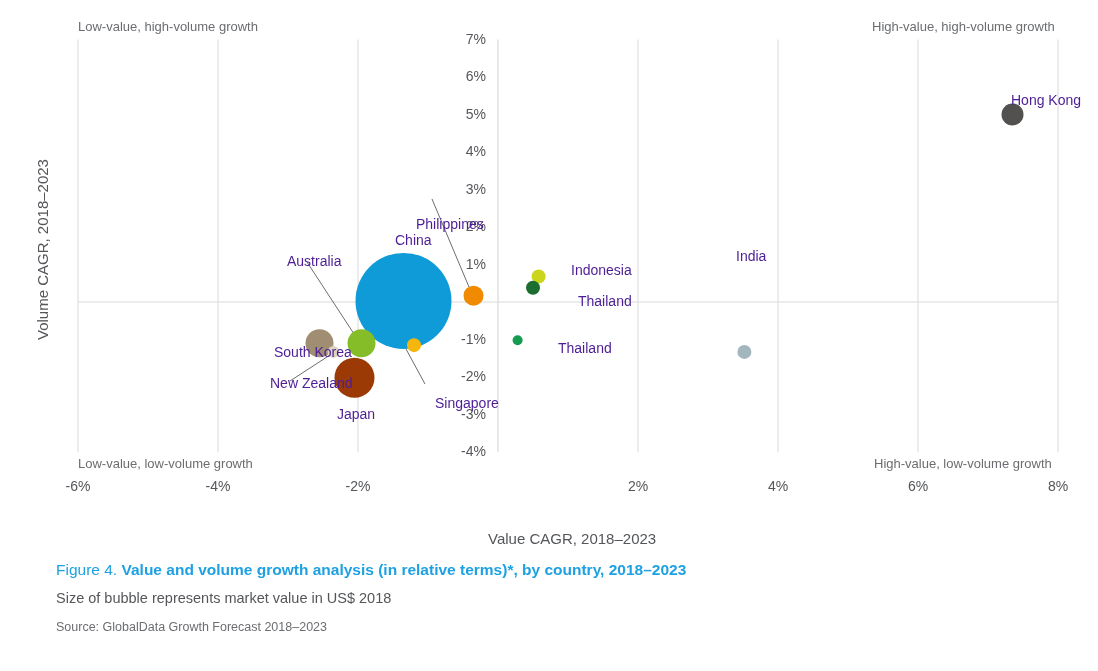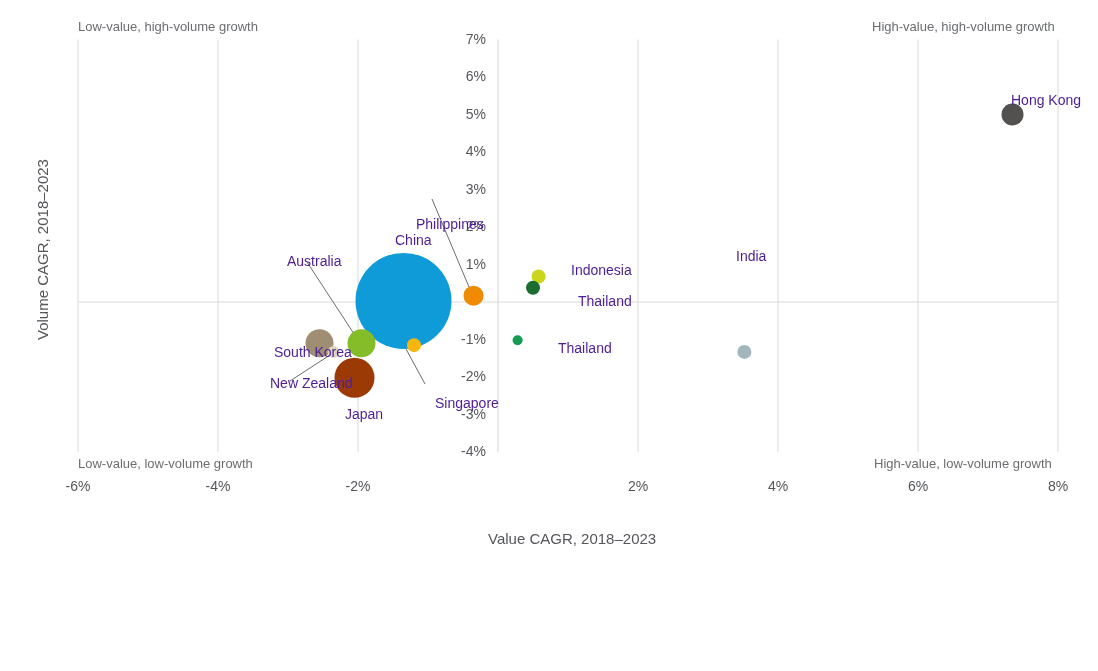--- a/index.html
+++ b/index.html
@@ -157,28 +157,36 @@
         <div class="txt tick-label x-tick" style="left: 38px; width: 80px; top: 478px;">-6%</div>
         <div class="txt tick-label x-tick" style="left: 178px; width: 80px; top: 478px;">-4%</div>
         <div class="txt tick-label x-tick" style="left: 318px; width: 80px; top: 478px;">-2%</div>
         <div class="txt tick-label x-tick" style="left: 598px; width: 80px; top: 478px;">2%</div>
         <div class="txt tick-label x-tick" style="left: 738px; width: 80px; top: 478px;">4%</div>
         <div class="txt tick-label x-tick" style="left: 878px; width: 80px; top: 478px;">6%</div>
         <div class="txt tick-label x-tick" style="left: 1018px; width: 80px; top: 478px;">8%</div>
       </div>
     <div id="label-layer">
         <div class="txt point-label" style="left: 395px; top: 232px;">China</div>
-        <div class="txt point-label" style="left: 337px; top: 406px; margin-left: 8px;">Japan</div>
+        <div class="txt point-label" style="left: 337px; top: 406px;">Japan</div>
         <div class="txt point-label" style="left: 287px; top: 253px;">Australia</div>
         <div class="txt point-label" style="left: 274px; top: 344px;">South Korea</div>
         <div class="txt point-label" style="left: 270px; top: 375px;">New Zealand</div>
         <div class="txt point-label" style="left: 435px; top: 395px;">Singapore</div>
         <div class="txt point-label" style="left: 416px; top: 190px; margin-top: 26px;">Philippines</div>
         <div class="txt point-label" style="left: 571px; top: 262px;">Indonesia</div>
         <div class="txt point-label" style="left: 578px; top: 293px;">Thailand</div>
         <div class="txt point-label" style="left: 558px; top: 340px;">Thailand</div>
         <div class="txt point-label" style="left: 736px; top: 236px; margin-top: 12px;">India</div>
         <div class="txt point-label" style="left: 1011px; top: 92px;">Hong Kong</div>
       </div>
   </div>
 
+  <div class="caption-block">
+    <p class="fig-title">
+      <span class="fig-num">Figure 4.</span>
+      <span class="fig-main">Value and volume growth analysis (in relative terms)*, by country, 2018–2023</span>
+    </p>
+    <p class="fig-subtitle">Size of bubble represents market value in US$ 2018</p>
+    <p class="fig-source">Source: GlobalData Growth Forecast 2018–2023</p>
+  </div>
 
 </div>
 
 </body></html>

